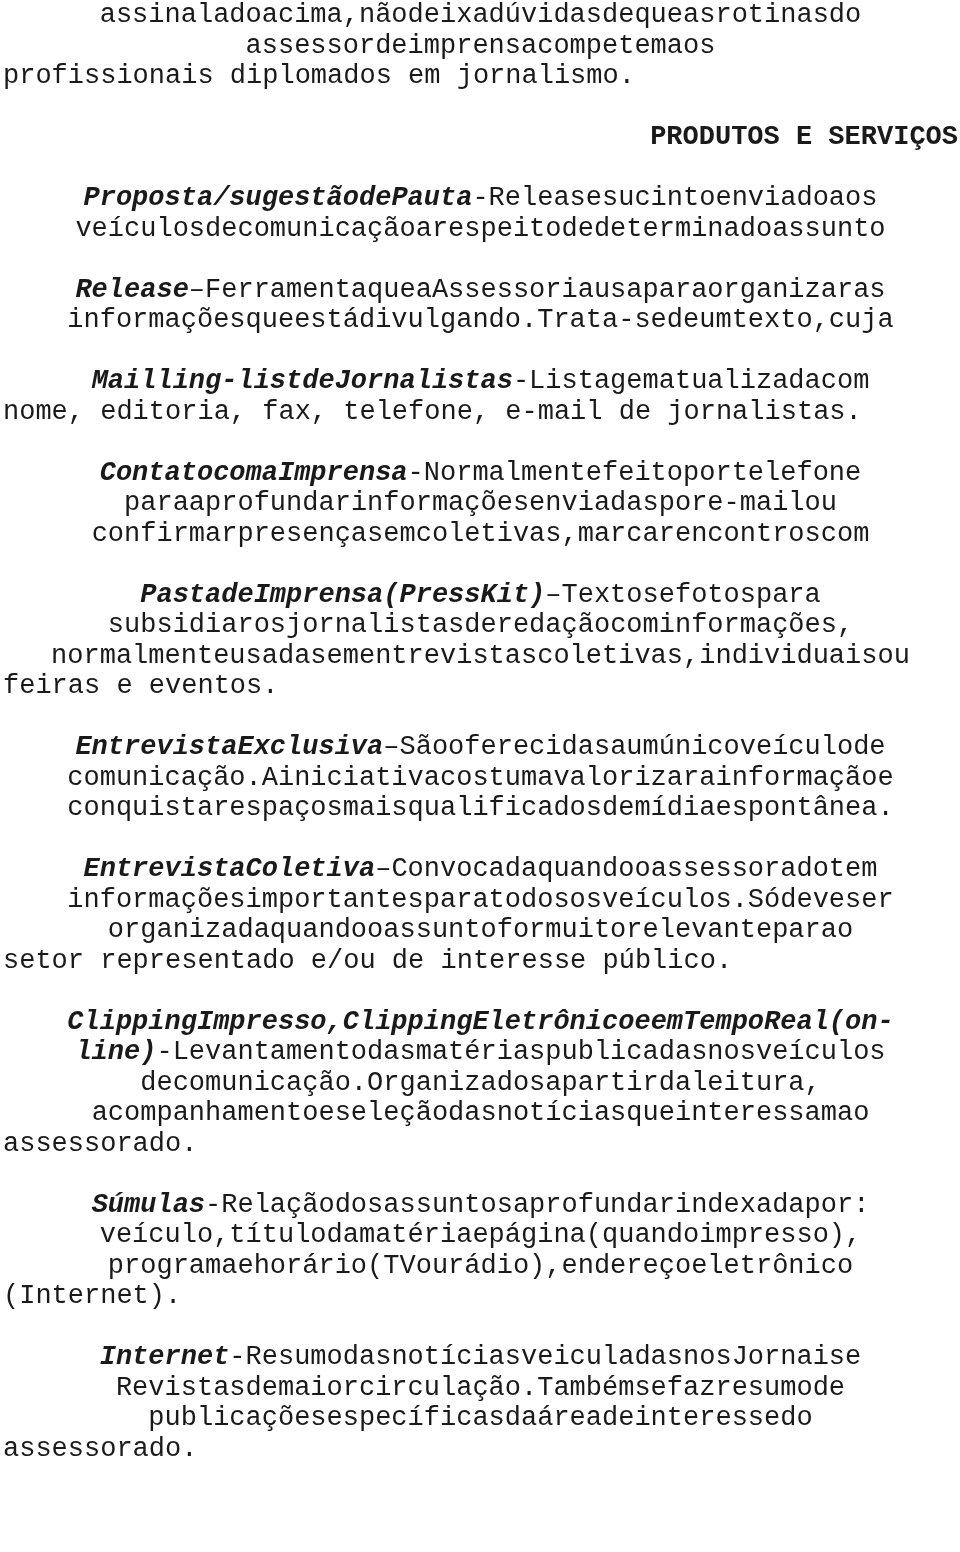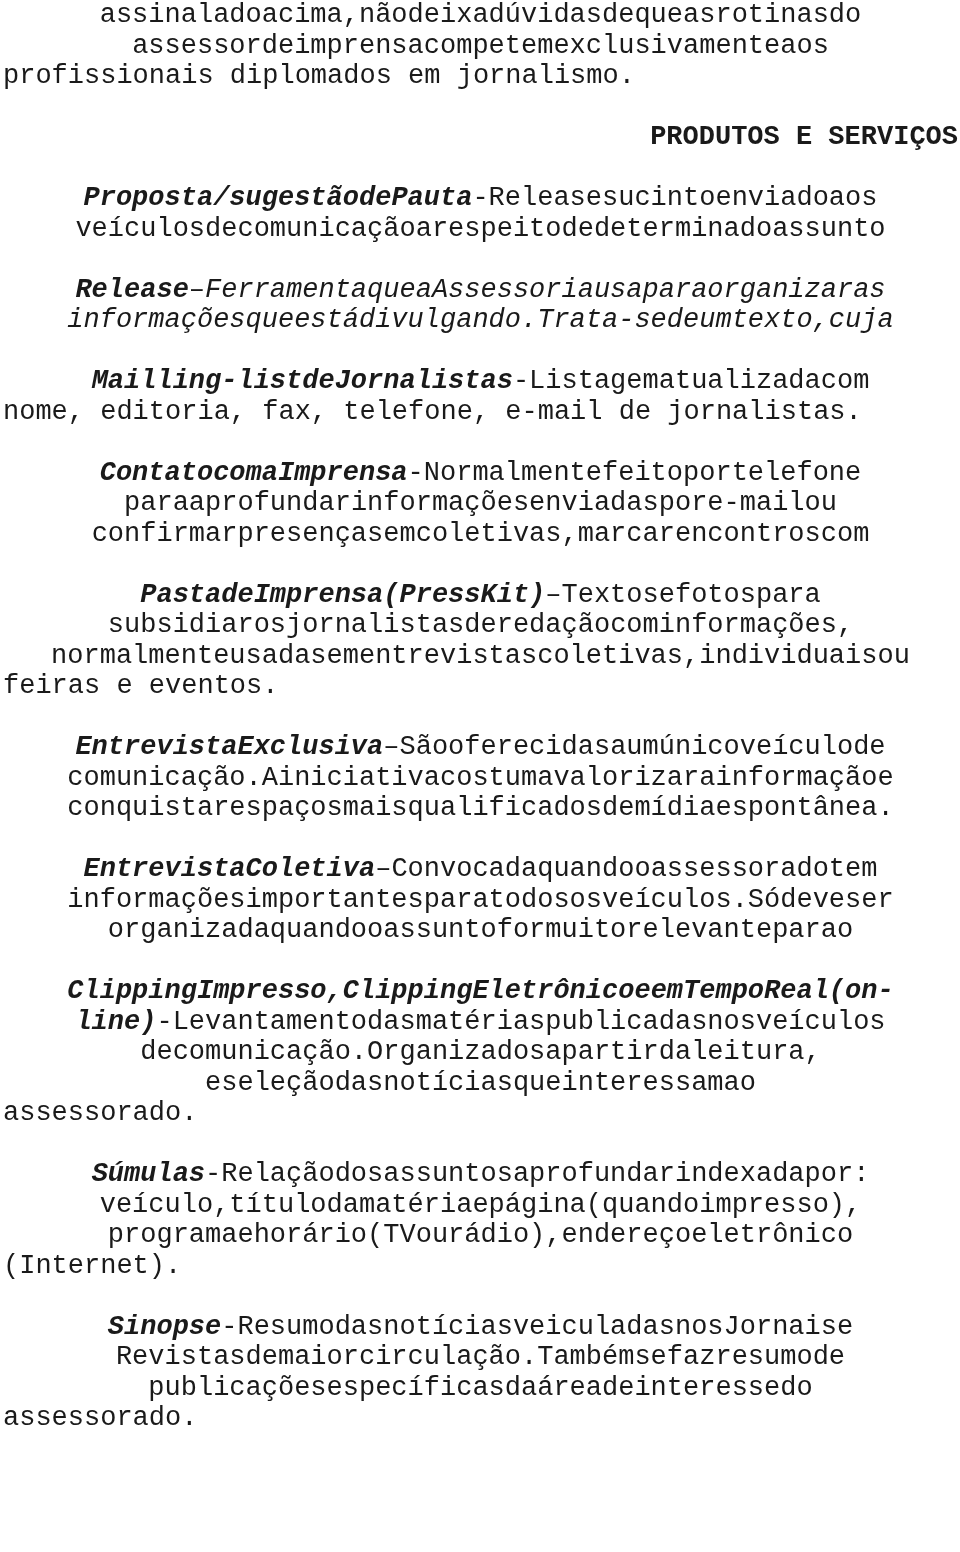--- a/index.html
+++ b/index.html
@@ -46,21 +46,21 @@
     width: 955px;
   }
   .line.just > .w {
     display: inline-block;
     white-space: pre;
   }
   .line.last {
     display: block;
     width: auto;
   }
-  .i       { font-style: italic; }
+  .i       { }
   .bi      { font-weight: bold; font-style: italic; }
   .heading { font-weight: bold; text-align: right; }
 </style>
 </head>
 <body>
 
 <div id="page">
 
   <div class="para">
     <div class="line just">
@@ -73,21 +73,20 @@
         <span class="w">que</span>
         <span class="w">as</span>
         <span class="w">rotinas</span>
         <span class="w">do</span>
       </div>
     <div class="line just">
         <span class="w">assessor</span>
         <span class="w">de</span>
         <span class="w">imprensa</span>
         <span class="w">competem</span>
-        <span class="w">exclusivamente</span>
         <span class="w">aos</span>
       </div>
     <div class="line last">profissionais diplomados em jornalismo.</div>
   </div>
 
   <div class="para">
     <div class="line last heading">PRODUTOS E SERVIÇOS</div>
   </div>
 
   <div class="para">
@@ -278,20 +277,21 @@
         <span class="w ">organizada</span>
         <span class="w ">quando</span>
         <span class="w ">o</span>
         <span class="w ">assunto</span>
         <span class="w ">for</span>
         <span class="w ">muito</span>
         <span class="w ">relevante</span>
         <span class="w ">para</span>
         <span class="w ">o</span>
       </div>
+    <div class="line last"><span class="">setor representado e/ou de interesse público.</span></div>
   </div>
 
   <div class="para">
     <div class="line just">
         <span class="w bi">Clipping</span>
         <span class="w bi">Impresso,</span>
         <span class="w bi">Clipping</span>
         <span class="w bi">Eletrônico</span>
         <span class="w bi">e</span>
         <span class="w bi">em</span>
@@ -312,20 +312,21 @@
     <div class="line just">
         <span class="w ">de</span>
         <span class="w ">comunicação.</span>
         <span class="w ">Organizados</span>
         <span class="w ">a</span>
         <span class="w ">partir</span>
         <span class="w ">da</span>
         <span class="w ">leitura,</span>
       </div>
     <div class="line just">
+        <span class="w ">acompanhamento</span>
         <span class="w ">e</span>
         <span class="w ">seleção</span>
         <span class="w ">das</span>
         <span class="w ">notícias</span>
         <span class="w ">que</span>
         <span class="w ">interessam</span>
         <span class="w ">ao</span>
       </div>
     <div class="line last"><span class="">assessorado.</span></div>
   </div>
@@ -359,21 +360,21 @@
         <span class="w ">ou</span>
         <span class="w ">rádio),</span>
         <span class="w ">endereço</span>
         <span class="w ">eletrônico</span>
       </div>
     <div class="line last"><span class="">(Internet).</span></div>
   </div>
 
   <div class="para">
     <div class="line just">
-        <span class="w bi">Sinopse</span>
+        <span class="w bi">Internet</span>
         <span class="w ">-</span>
         <span class="w ">Resumo</span>
         <span class="w ">das</span>
         <span class="w ">notícias</span>
         <span class="w ">veiculadas</span>
         <span class="w ">nos</span>
         <span class="w ">Jornais</span>
         <span class="w ">e</span>
       </div>
     <div class="line just">

